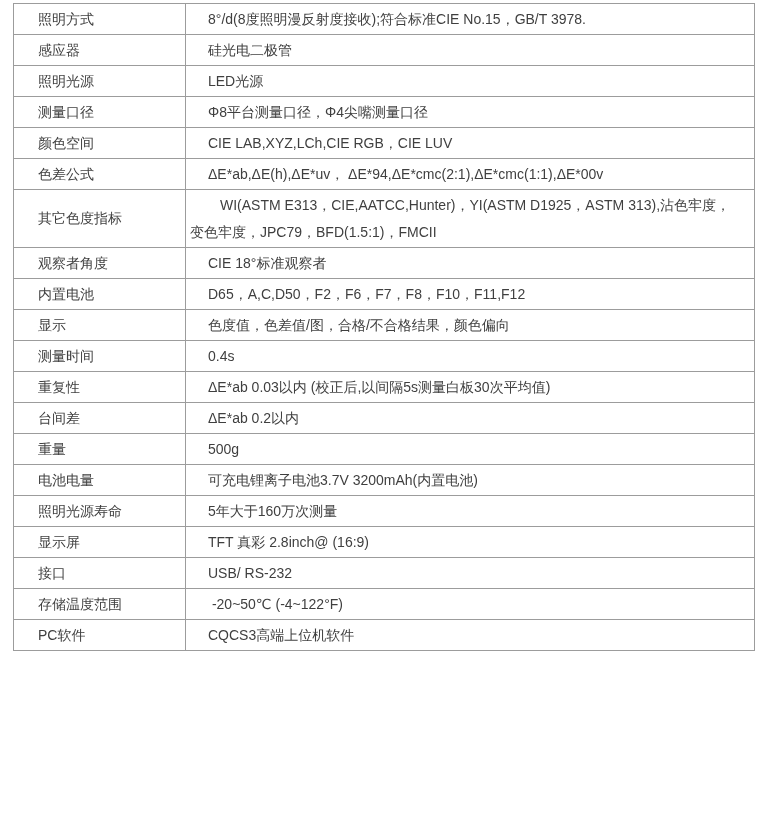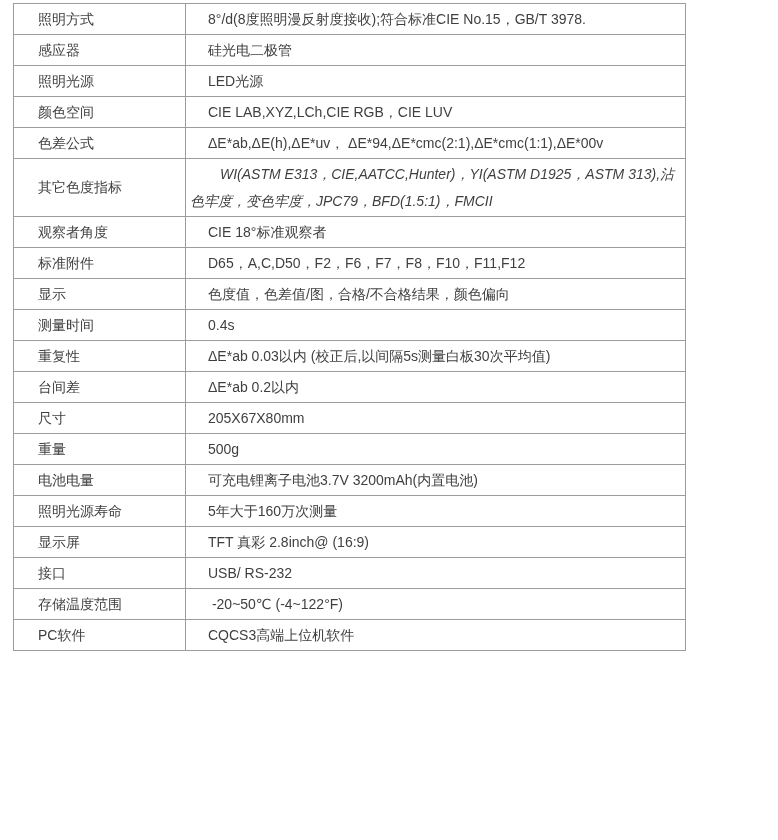--- a/index.html
+++ b/index.html
@@ -11,21 +11,21 @@
   .page {
     width: 778px;
     height: 840px;
     background: #ffffff;
     overflow: hidden;
     position: relative;
   }
   table.spec {
     border-collapse: collapse;
     table-layout: fixed;
-    width: 673px;
+    width: 742px;
     margin: 3px 10px 0 13px;
     font-size: 14px;
     color: #3f3f3f;
   }
   table.spec td {
     border: 1px solid #9c9c9c;
     vertical-align: middle;
     line-height: 1.35;
   }
   td.label-cell {
@@ -39,21 +39,20 @@
     white-space: pre-wrap;
     word-break: break-all;
   }
   tr.row-normal { height: 31px; }
   tr.row-tall { height: 58px; }
   tr.row-tall td.value-cell {
     padding-left: 4px;
     text-indent: 30px;
     line-height: 1.9;
     vertical-align: middle;
-    font-style: italic;
   }
 </style>
 </head>
 <body>
 
 <div class="page">
   <table class="spec">
     <tbody id="spec-body">
         <tr class="row-normal">
           <td class="label-cell">照明方式</td>
@@ -61,58 +60,58 @@
         </tr>
         <tr class="row-normal">
           <td class="label-cell">感应器</td>
           <td class="value-cell">硅光电二极管</td>
         </tr>
         <tr class="row-normal">
           <td class="label-cell">照明光源</td>
           <td class="value-cell">LED光源</td>
         </tr>
         <tr class="row-normal">
+          <td class="label-cell">测量口径</td>
+          <td class="value-cell">Φ8平台测量口径，Φ4尖嘴测量口径</td>
+        </tr>
+        <tr class="row-normal">
           <td class="label-cell">颜色空间</td>
           <td class="value-cell">CIE LAB,XYZ,LCh,CIE RGB，CIE LUV</td>
         </tr>
         <tr class="row-normal">
           <td class="label-cell">色差公式</td>
           <td class="value-cell">ΔE*ab,ΔE(h),ΔE*uv， ΔE*94,ΔE*cmc(2:1),ΔE*cmc(1:1),ΔE*00v</td>
         </tr>
         <tr class="row-tall">
           <td class="label-cell">其它色度指标</td>
           <td class="value-cell">WI(ASTM E313，CIE,AATCC,Hunter)，YI(ASTM D1925，ASTM 313),沾色牢度，变色牢度，JPC79，BFD(1.5:1)，FMCII</td>
         </tr>
         <tr class="row-normal">
           <td class="label-cell">观察者角度</td>
           <td class="value-cell">CIE 18°标准观察者</td>
         </tr>
         <tr class="row-normal">
-          <td class="label-cell">标准附件</td>
+          <td class="label-cell">内置电池</td>
           <td class="value-cell">D65，A,C,D50，F2，F6，F7，F8，F10，F11,F12</td>
         </tr>
         <tr class="row-normal">
           <td class="label-cell">显示</td>
           <td class="value-cell">色度值，色差值/图，合格/不合格结果，颜色偏向</td>
         </tr>
         <tr class="row-normal">
           <td class="label-cell">测量时间</td>
           <td class="value-cell">0.4s</td>
         </tr>
         <tr class="row-normal">
           <td class="label-cell">重复性</td>
           <td class="value-cell">ΔE*ab 0.03以内 (校正后,以间隔5s测量白板30次平均值)</td>
         </tr>
         <tr class="row-normal">
           <td class="label-cell">台间差</td>
           <td class="value-cell">ΔE*ab 0.2以内</td>
-        </tr>
-        <tr class="row-normal">
-          <td class="label-cell">尺寸</td>
-          <td class="value-cell">205X67X80mm</td>
         </tr>
         <tr class="row-normal">
           <td class="label-cell">重量</td>
           <td class="value-cell">500g</td>
         </tr>
         <tr class="row-normal">
           <td class="label-cell">电池电量</td>
           <td class="value-cell">可充电锂离子电池3.7V 3200mAh(内置电池)</td>
         </tr>
         <tr class="row-normal">

